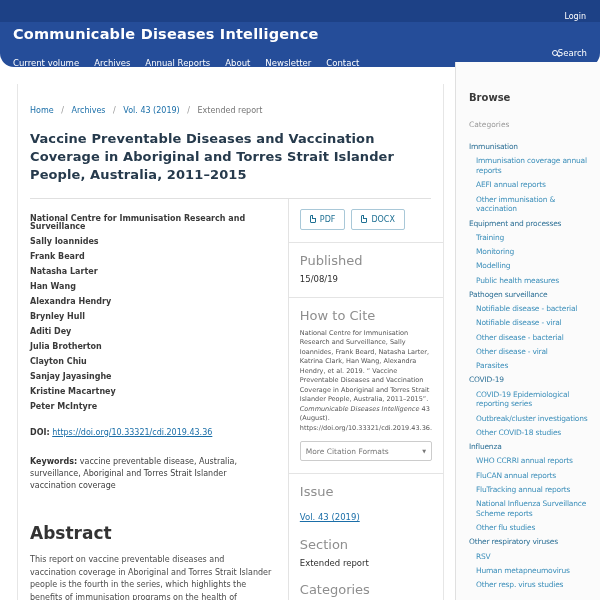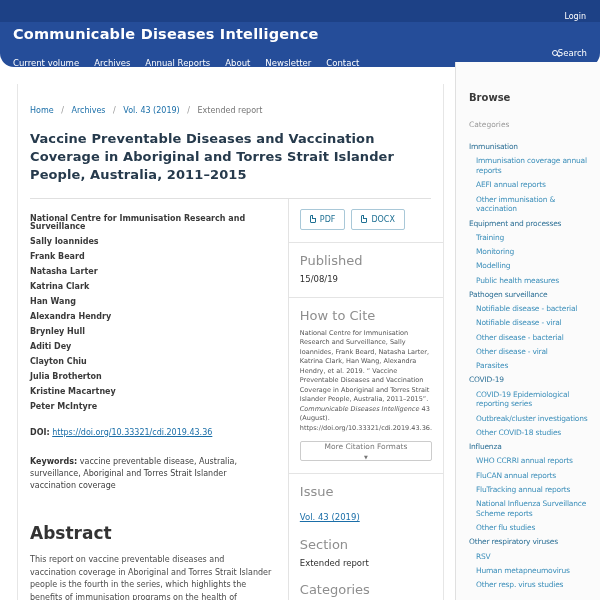--- a/index.html
+++ b/index.html
@@ -45,21 +45,21 @@
   .msec { border-bottom:1px solid #e4e4e4; padding:10px 11px 12px 11px; }
   .msec.last { border-bottom:none; }
   .btn-row { display:flex; gap:6px; }
   .btn { display:inline-flex; align-items:center; gap:4px; border:1px solid #a9c8d8; border-radius:2px; padding:5px 9px; font-size:8px; color:#1f7093; text-decoration:none; background:#fff; cursor:pointer; }
   .doc-icon { width:6px; height:8px; border:1px solid currentColor; border-radius:1px; display:inline-block; position:relative; }
   .doc-icon::after { content:""; position:absolute; top:-1px; right:-1px; width:3px; height:3px; background:#fff; border-left:1px solid currentColor; border-bottom:1px solid currentColor; }
   .mlabel { font-size:13px; color:#8e8e8e; margin-bottom:6px; }
   .mlabel.mt { margin-top:13px; }
   .mvalue { font-size:8.5px; color:#2e2e2e; line-height:1.3; }
   .citation { font-size:6.5px; line-height:9.5px; color:#555; margin-top:2px; }
-  .dropdown { margin-top:8px; border:1px solid #ccc; border-radius:2px; height:20px; display:flex; align-items:center; justify-content:space-between; padding:0 5px; font-size:7.5px; color:#777; cursor:pointer; background:#fff;flex-direction:column; }
+  .dropdown { margin-top:8px; border:1px solid #ccc; border-radius:2px; height:20px; display:flex; align-items:center; justify-content:space-between; padding:0 5px; font-size:7.5px; color:#777; cursor:pointer; background:#fff; }
   .caret { font-size:5px; color:#777; }
   .mvalue-link { font-size:8.5px; display:inline-block; line-height:1.3; }
   .cat-link { font-size:8px; display:block; line-height:1.45; }
 
   
   aside.sidebar { position:absolute; left:455px; top:62px; width:145px; height:538px; background:#fbfbfb; border-left:1px solid #e0e0e0; padding:30px 4px 0 13px; }
   .browse-h { font-size:10px; color:#3a3a3a; font-weight:600; }
   .side-label { margin-top:17px; font-size:7.5px; color:#999; }
   .side-list { margin-top:13px; }
   .side-item { display:block; font-size:7.5px; letter-spacing:-.2px; line-height:1.3; color:#2d7096; text-decoration:none; margin-bottom:4.5px; }
@@ -121,27 +121,27 @@
       <div class="rule"></div>
 
       <div class="cols">
         <div class="left-col">
           <div class="authors">
 
           <div class="author">National Centre for Immunisation Research and Surveillance</div>
               <div class="author">Sally Ioannides</div>
               <div class="author">Frank Beard</div>
               <div class="author">Natasha Larter</div>
-              <div class="author">Katrina Clark</div>
               <div class="author">Han Wang</div>
               <div class="author">Alexandra Hendry</div>
               <div class="author">Brynley Hull</div>
               <div class="author">Aditi Dey</div>
+              <div class="author">Julia Brotherton</div>
               <div class="author">Clayton Chiu</div>
-              <div class="author">Julia Brotherton</div>
+              <div class="author">Sanjay Jayasinghe</div>
               <div class="author">Kristine Macartney</div>
               <div class="author">Peter McIntyre</div>
             </div>
 
           <p class="doi">
             <b>DOI:</b>
             <a href="#" class="link u">https://doi.org/10.33321/cdi.2019.43.36</a>
           </p>
 
           <p class="keywords">

